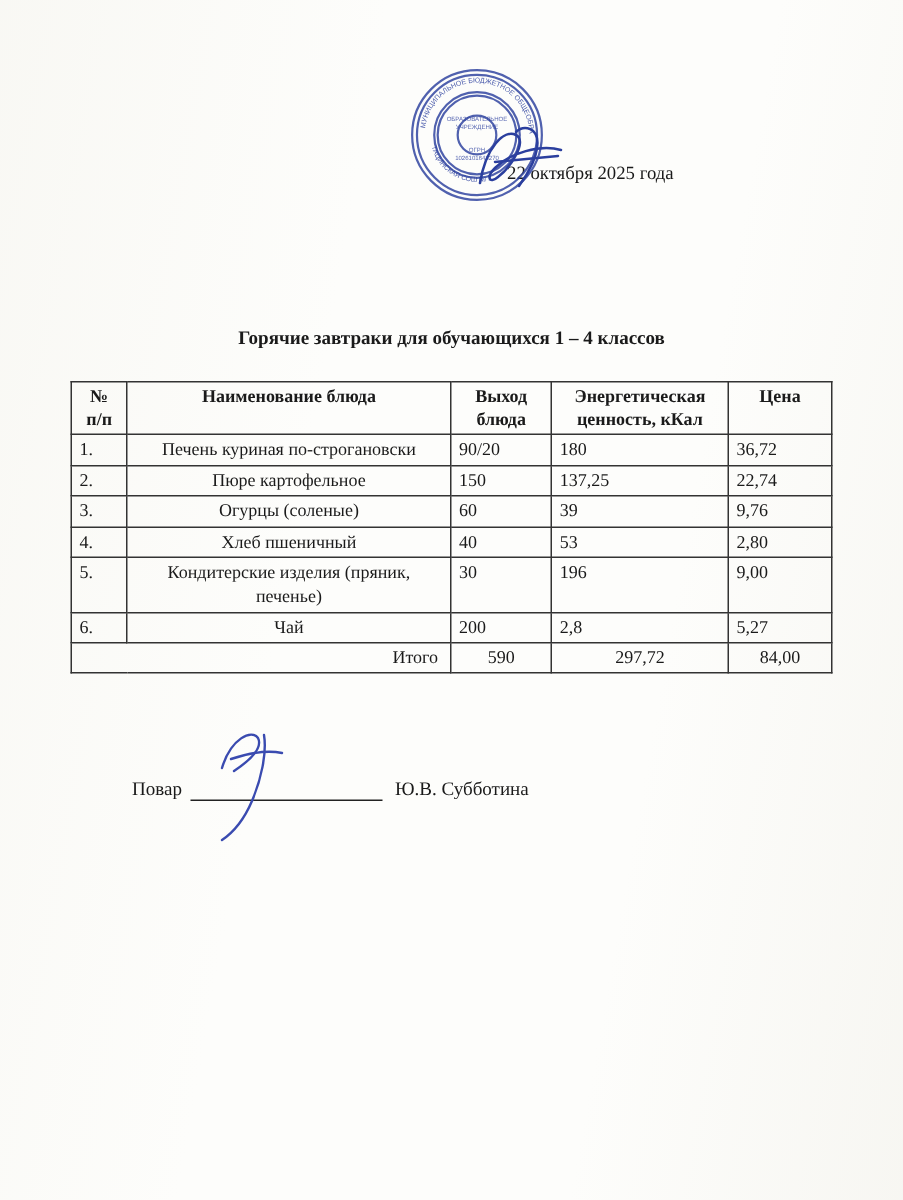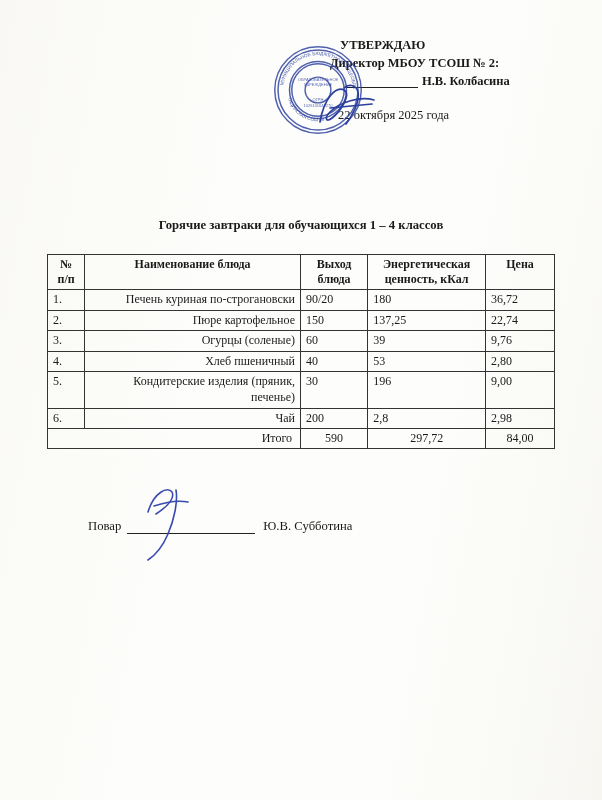--- a/index.html
+++ b/index.html
@@ -109,21 +109,21 @@
     text-align: center;
     line-height: 1.25;
     font-size: 12px;
   }
   th.col-num { width: 30px; }
   th.col-name { width: 238px; text-align: left; padding-left: 8px;}
   th.col-out { width: 62px; }
   th.col-energy { width: 112px; }
   th.col-price { width: 66px; }
   td.num { text-align: left; padding-left: 7px; }
-  td.name { text-align: right; padding-left: 8px; line-height: 1.3; }
+  td.name { text-align: center; padding-left: 8px; line-height: 1.3; }
   td.center { text-align: left; }
   td.total-label {
     text-align: right;
     font-weight: normal;
     border-left: none;
     border-bottom: 1px solid #333;
   }
   tr.total td { text-align: center; }
   tr.total td.total-label { text-align: right; padding-right: 8px; }
   .cook-row {
@@ -168,29 +168,20 @@
     pointer-events: none;
   }
 </style>
 </head>
 <body>
 
 <div class="page">
 
   <div class="paper-shade"></div>
 
-  <div class="approval">
-    <div class="line1">УТВЕРЖДАЮ</div>
-    <div class="line2">
-      <span>Директор МБОУ ТСОШ № 2:</span>
-    </div>
-    <div class="line3">
-      <span class="sign-space"></span><span>Н.В. Колбасина</span>
-    </div>
-  </div>
 
   <div class="date-line">22 октября 2025 года</div>
 
   <svg class="stamp" viewBox="0 0 100 100" xmlns="http://www.w3.org/2000/svg">
     <defs>
       <path id="arcTop" d="M 12,50 A 38,38 0 0 1 88,50"></path>
       <path id="arcBot" d="M 16,50 A 34,34 0 0 0 84,50"></path>
     </defs>
     <g fill="none" stroke="#2b3f9e" stroke-width="1.6" opacity="0.82">
       <circle cx="50" cy="50" r="47"></circle>
@@ -276,21 +267,21 @@
         <td class="name">Кондитерские изделия (пряник, печенье)</td>
         <td class="center">30</td>
         <td class="center">196</td>
         <td class="center">9,00</td>
       </tr>
       <tr>
         <td class="num">6.</td>
         <td class="name">Чай</td>
         <td class="center">200</td>
         <td class="center">2,8</td>
-        <td class="center">2,98</td>
+        <td class="center">5,27</td>
       </tr>
       <tr class="total">
         <td class="total-label" colspan="2">Итого</td>
         <td>590</td>
         <td>297,72</td>
         <td>84,00</td>
       </tr>
     </tbody>
   </table>
 

